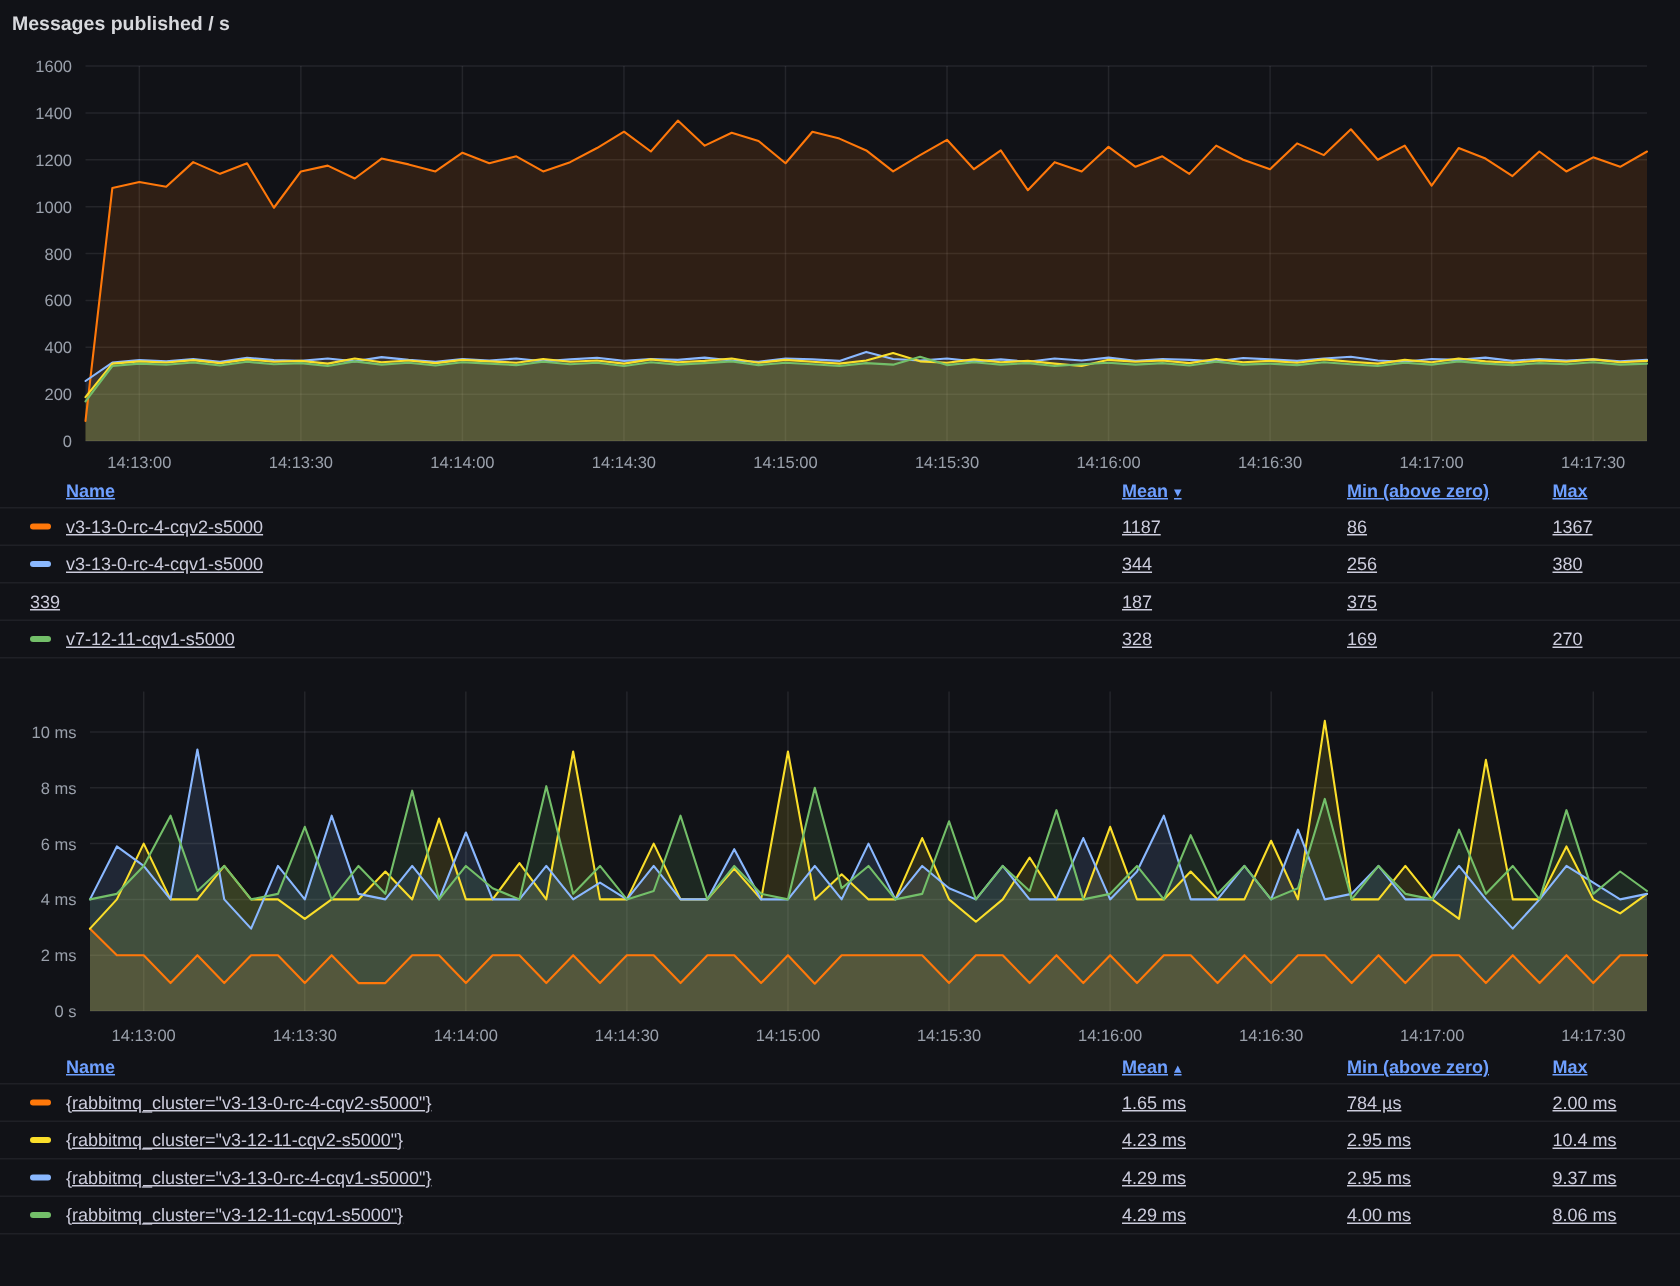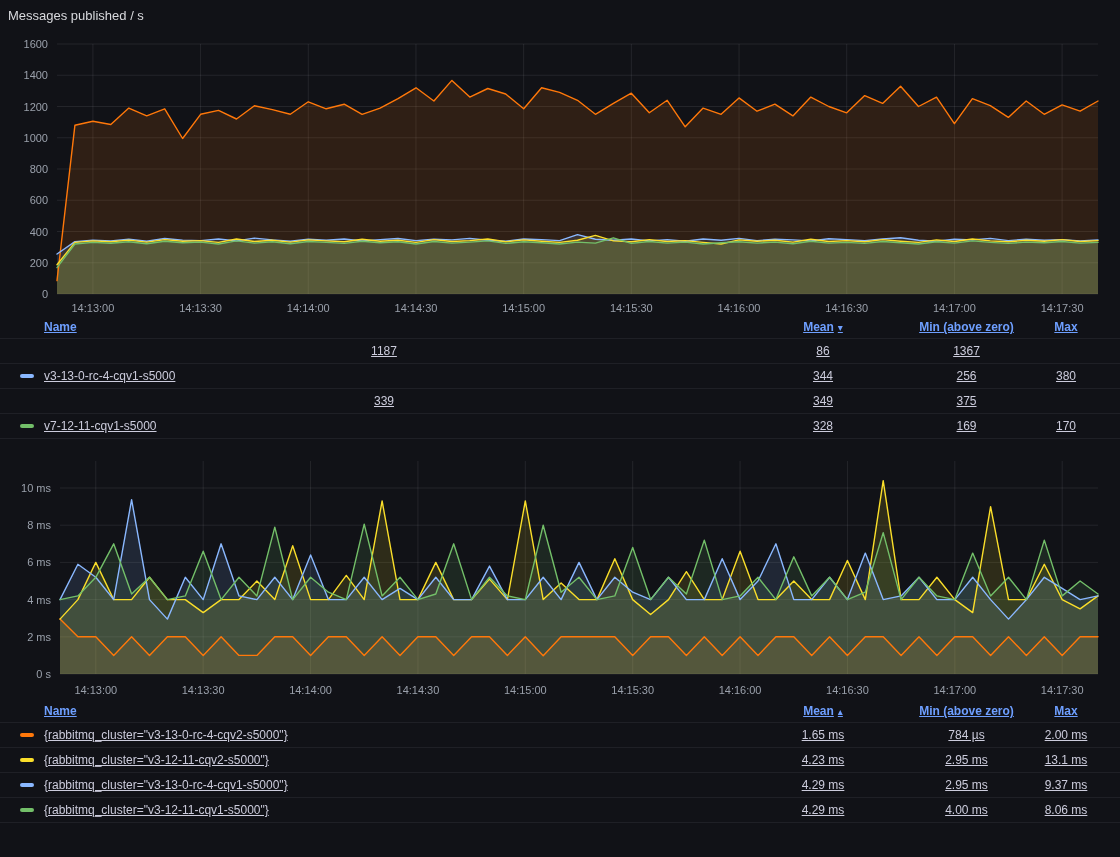--- a/index.html
+++ b/index.html
@@ -3,36 +3,36 @@
 <meta charset="utf-8">
 <style>
   html,body{margin:0;padding:0}
   body{
     width:1120px;height:857px;background:#111217;
     font-family:"Liberation Sans","DejaVu Sans",sans-serif;
     color:#ccccdc;overflow:hidden;
   }
   .panel{position:relative}
   .panel-title{
-    font-size:13px;font-weight:400;color:#d8d9dd;
+    font-size:13px;font-weight:700;color:#d8d9dd;
     margin:0;padding:6px 24px 0 8px;height:22px;line-height:20px;
   }
   .panel-title.second{padding-top:20px}
   svg{display:block}
   #chart-1{margin-top:14px}
   .legend{font-size:12px}
   .lrow{
     display:grid;grid-template-columns:1fr 150px 137px 62px;
     align-items:center;height:23px;padding:0 23px 0 20px;text-decoration:underline;
   }
   .lrow.body{border-top:1px solid rgba(204,204,220,0.08);height:24px}
   .lrow.last{border-bottom:1px solid rgba(204,204,220,0.08)}
   .lrow.header{color:#6e9fff;font-weight:600;height:22px}
   .lrow.header .name-cell{padding-left:24px}
-  .cell-num{text-align:center;white-space:nowrap}
+  .cell-num{text-align:left;white-space:nowrap}
   .name-cell{display:flex;align-items:center;white-space:nowrap;cursor:pointer}
   .swatch{display:inline-block;width:14px;height:4px;border-radius:2px;margin-right:10px;flex:0 0 auto}
   .sort-glyph{margin-left:4px;font-size:10px}
   .col-head{cursor:pointer}
 </style>
 </head>
 <body>
 
 <div class="dashboard">
 
@@ -91,46 +91,50 @@
       <div class="lrow header">
         <div class="name-cell col-head">
             <span>Name</span>
           </div>
         <div class="cell-num col-head"><span>Mean</span><span class="sort-glyph">▾</span></div>
         <div class="cell-num col-head"><span>Min (above zero)</span></div>
         <div class="cell-num col-head"><span>Max</span></div>
       </div>
 
       <div class="lrow body">
+        <div class="name-cell">
+          <span class="swatch" style="background: rgb(255, 120, 10);"></span>
+          <span>v3-13-0-rc-4-cqv2-s5000</span>
+        </div>
         <div class="cell-num">1187</div>
         <div class="cell-num">86</div>
         <div class="cell-num">1367</div>
       </div>
       <div class="lrow body">
         <div class="name-cell">
           <span class="swatch" style="background: rgb(138, 184, 255);"></span>
           <span>v3-13-0-rc-4-cqv1-s5000</span>
         </div>
         <div class="cell-num">344</div>
         <div class="cell-num">256</div>
         <div class="cell-num">380</div>
       </div>
       <div class="lrow body">
         <div class="cell-num">339</div>
-        <div class="cell-num">349</div>
+        <div class="cell-num">187</div>
         <div class="cell-num">375</div>
       </div>
       <div class="lrow body last">
         <div class="name-cell">
           <span class="swatch" style="background: rgb(115, 191, 105);"></span>
           <span>v7-12-11-cqv1-s5000</span>
         </div>
         <div class="cell-num">328</div>
         <div class="cell-num">169</div>
-        <div class="cell-num">170</div>
+        <div class="cell-num">270</div>
       </div>
     </div>
   </section>
 
   <section class="panel">
     <svg id="chart-1" width="1120" height="247">
         <line x1="60" x2="1098" y1="221" y2="221" stroke="rgba(204,204,220,0.10)" stroke-width="1"></line>
         <text x="51" y="225" fill="#9aa0ab" font-size="11" text-anchor="end">0 s</text>
         <line x1="60" x2="1098" y1="183.8" y2="183.8" stroke="rgba(204,204,220,0.10)" stroke-width="1"></line>
         <text x="51" y="187.8" fill="#9aa0ab" font-size="11" text-anchor="end">2 ms</text>
@@ -191,21 +195,21 @@
         <div class="cell-num">784 µs</div>
         <div class="cell-num">2.00 ms</div>
       </div>
       <div class="lrow body">
         <div class="name-cell">
           <span class="swatch" style="background: rgb(250, 222, 42);"></span>
           <span>{rabbitmq_cluster="v3-12-11-cqv2-s5000"}</span>
         </div>
         <div class="cell-num">4.23 ms</div>
         <div class="cell-num">2.95 ms</div>
-        <div class="cell-num">13.1 ms</div>
+        <div class="cell-num">10.4 ms</div>
       </div>
       <div class="lrow body">
         <div class="name-cell">
           <span class="swatch" style="background: rgb(138, 184, 255);"></span>
           <span>{rabbitmq_cluster="v3-13-0-rc-4-cqv1-s5000"}</span>
         </div>
         <div class="cell-num">4.29 ms</div>
         <div class="cell-num">2.95 ms</div>
         <div class="cell-num">9.37 ms</div>
       </div>

